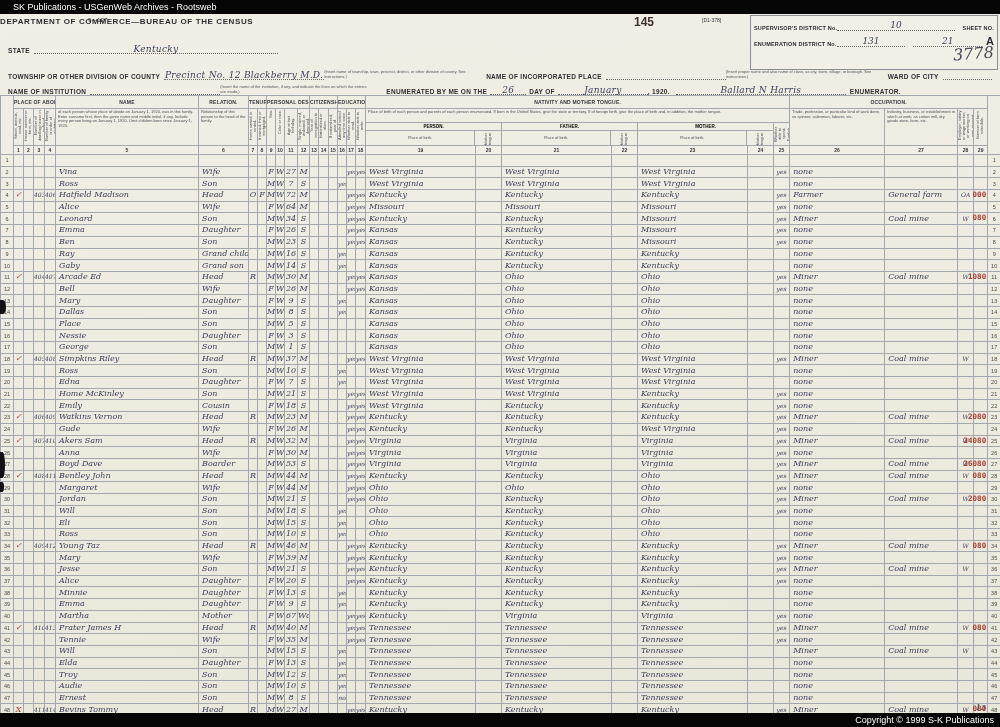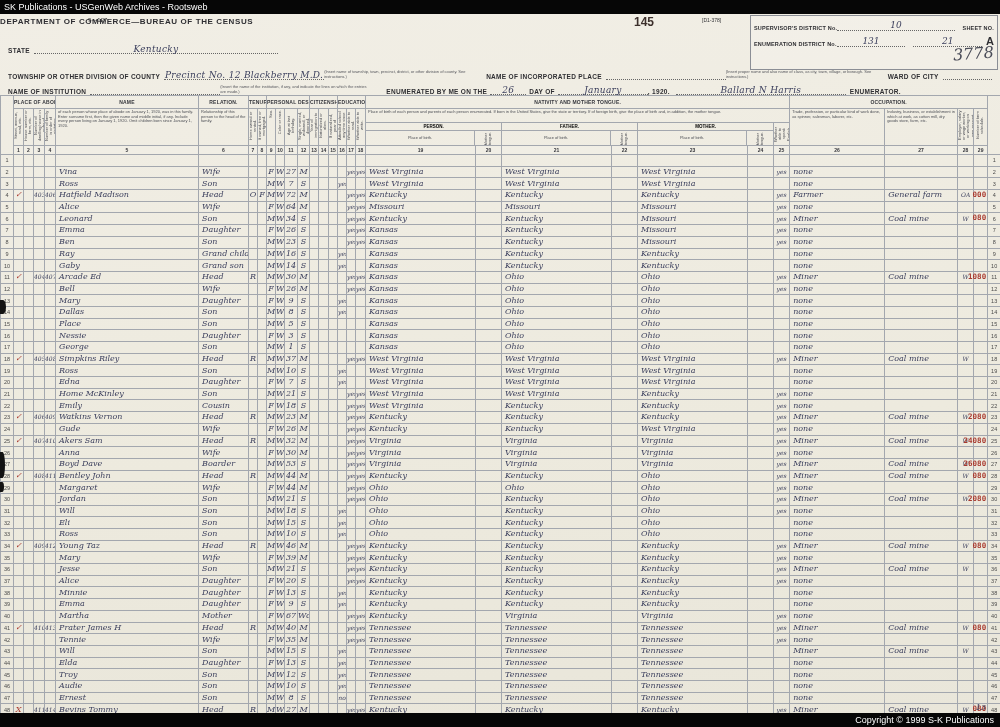--- a/index.html
+++ b/index.html
@@ -1,18 +1,18 @@
 <!DOCTYPE html>
 <html><head>
 <meta charset="utf-8">
 <style>
   html,body{margin:0;padding:0}
   body{width:1000px;height:727px;overflow:hidden;position:relative;background:#d8d5cc;font-family:"Liberation Sans",sans-serif}
   .bar{position:absolute;left:0;right:0;height:14px;background:#060606;color:#fff;font-size:9px;line-height:14px;z-index:5}
-  .bar.top{top:0;padding-left:4px}
+  .bar.top{top:0;padding-left:13px}
   .bar.bottom{bottom:0;text-align:right}
   .bar.bottom span{padding-right:6px}
   .doc{position:absolute;top:14px;left:0;width:1000px;height:699px;background:linear-gradient(175deg,#f1eee5 0%,#edeade 60%,#e9e6da 100%);overflow:hidden}
   
   .fh{position:relative;height:81px;color:#2f2f33}
   .fh .formno{position:absolute;top:3px;left:88px;font-size:6px}
   .fh .dept{position:absolute;top:3px;left:0;width:1000px;text-align:left;font-size:8px;font-weight:bold;letter-spacing:.6px}
   .fh .stamp145{position:absolute;top:1px;left:634px;font-size:12px;font-weight:bold;color:#3c2f2b}
   .fh .plate{position:absolute;top:3px;left:702px;font-size:5px}
   .fh .title{position:absolute;top:17px;left:0;width:760px;text-align:center;font-size:13px;font-weight:bold;letter-spacing:.4px}

